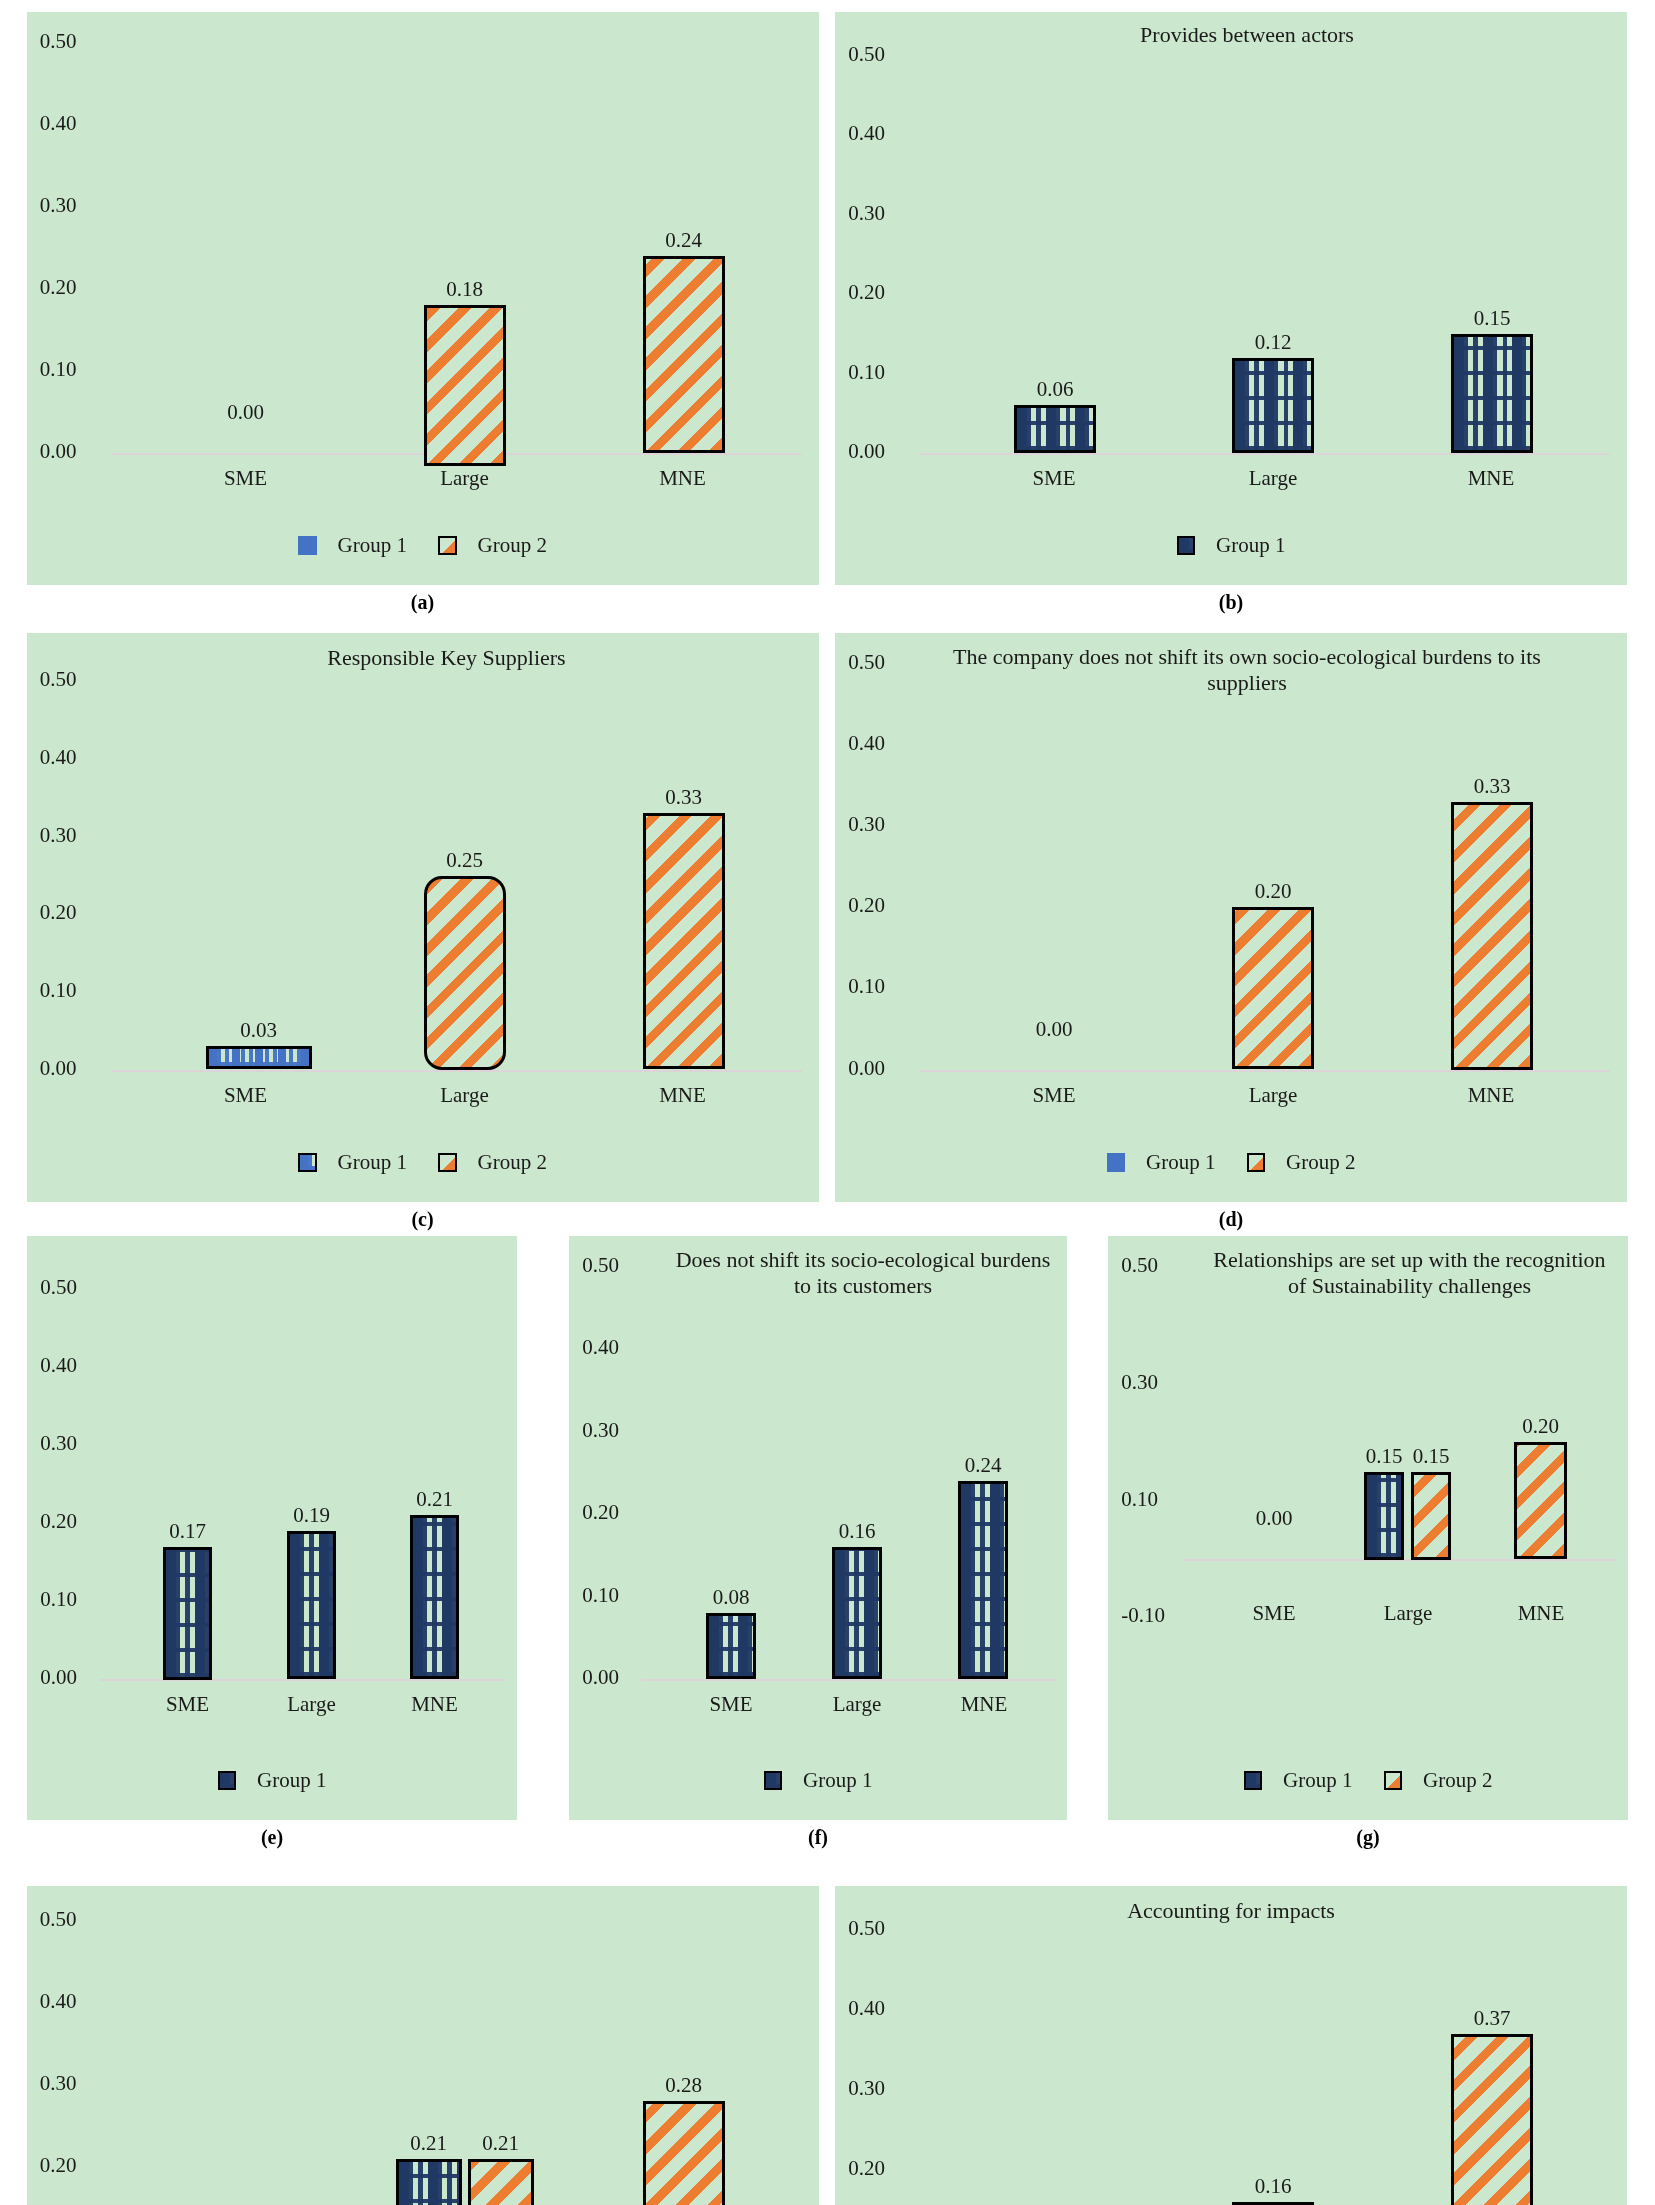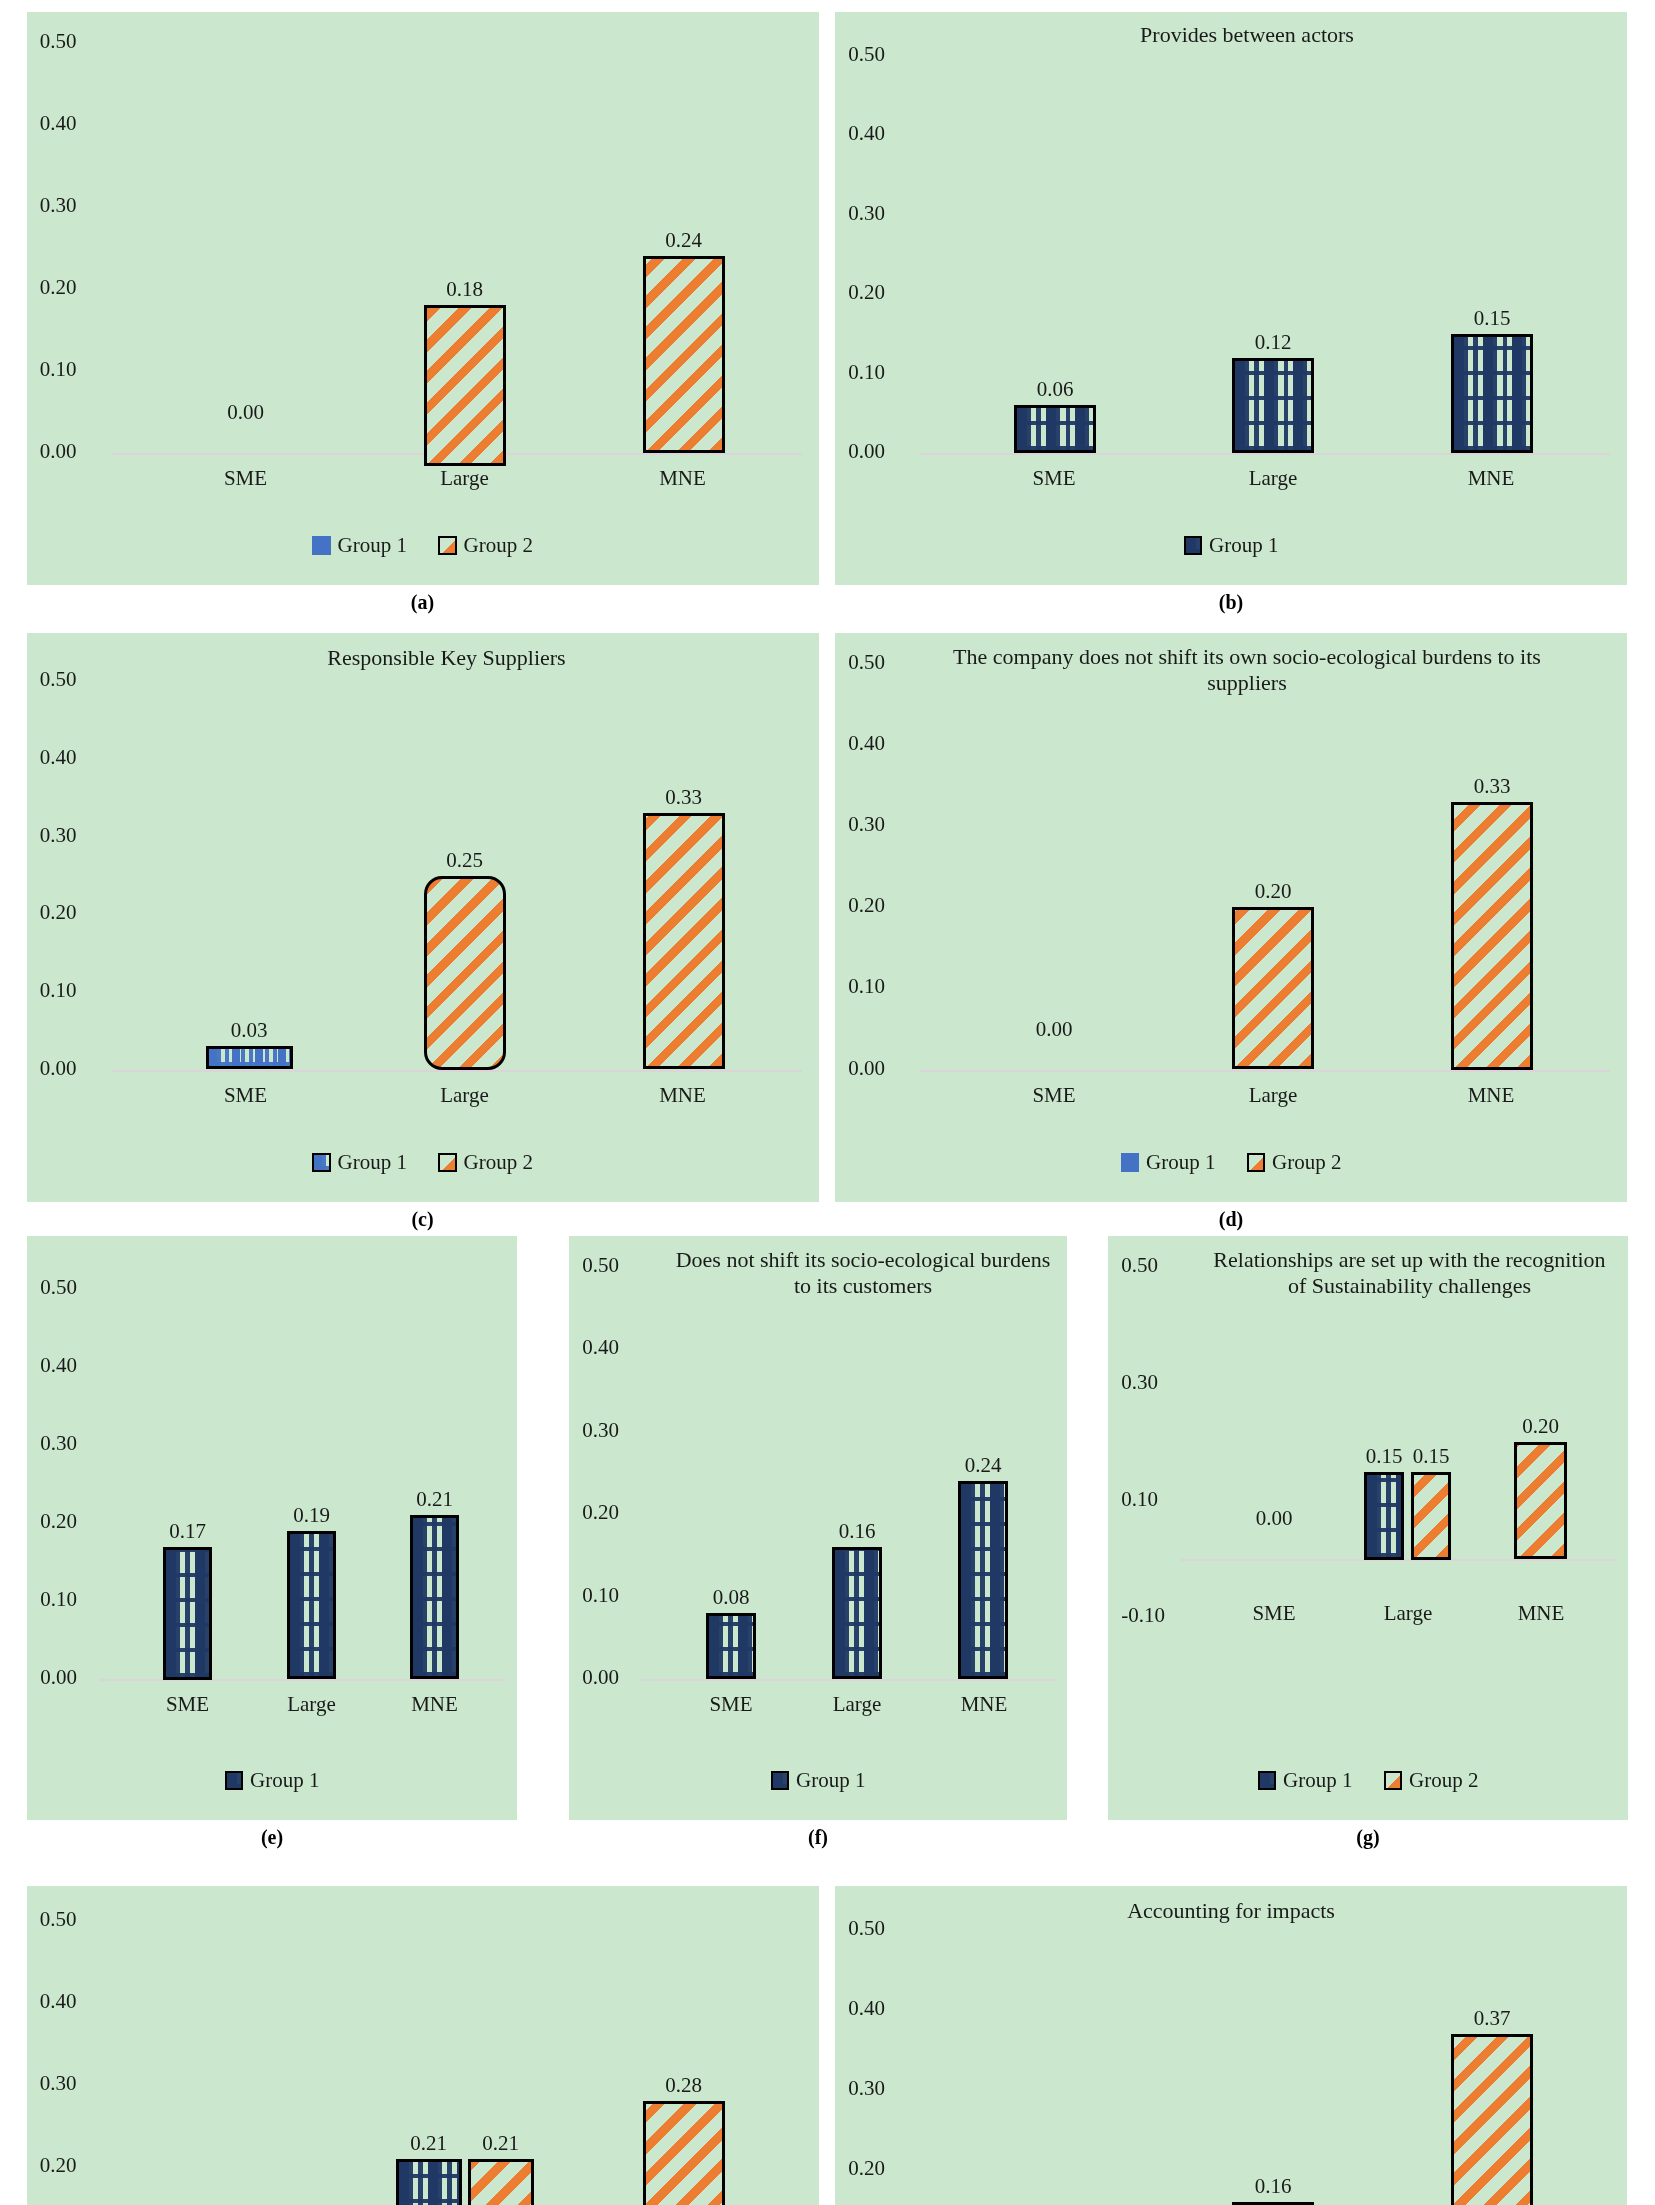--- a/index.html
+++ b/index.html
@@ -35,21 +35,21 @@
       repeating-linear-gradient(90deg,rgba(68,114,196,.95) 0px,rgba(68,114,196,.95) 4px,transparent 4px,transparent 8px);
   }
   .fill-diag{
     background-color:#cbe7cd;
     background-image:repeating-linear-gradient(-45deg,#ed7d31 0px,#ed7d31 8.8px,#cbe7cd 8.8px,#cbe7cd 22px);
   }
   .fill-solid-blue{background-color:#4472c4;}
 
   
   .legend{position:absolute;left:0;right:0;display:flex;justify-content:center;align-items:center;gap:31px;font-size:21px;color:#1a1a1a;}
-  .legitem{display:flex;align-items:center;gap:7px;white-space:nowrap;}
+  .legitem{display:flex;align-items:center;gap:21px;white-space:nowrap;}
   .swatch{width:18.5px;height:19.4px;box-sizing:border-box;border:2.6px solid #000;display:inline-block;}
   .swatch.plain{border:none;}
 </style>
 </head>
 <body>
 
 <div class="page">
     <div class="panel" style="left: 26.5px; top: 12.3px; width: 792px; height: 573px;">
       <div class="ylab" style="left: 13.2px; top: 427px; width: 88px;">0.00</div>
       <div class="ylab" style="left: 13.2px; top: 345px; width: 88px;">0.10</div>
@@ -111,21 +111,21 @@
     <div class="caption" style="left: 835px; top: 591px; width: 792px;">(b)</div>
     <div class="panel" style="left: 26.5px; top: 633px; width: 792px; height: 569px;">
       <div class="title" style="top: 12.3px; left: 95px; width: 650px; right: auto;">Responsible Key Suppliers</div>
       <div class="ylab" style="left: 13.2px; top: 423px; width: 88px;">0.00</div>
       <div class="ylab" style="left: 13.2px; top: 345px; width: 88px;">0.10</div>
       <div class="ylab" style="left: 13.2px; top: 267px; width: 88px;">0.20</div>
       <div class="ylab" style="left: 13.2px; top: 190px; width: 88px;">0.30</div>
       <div class="ylab" style="left: 13.2px; top: 112px; width: 88px;">0.40</div>
       <div class="ylab" style="left: 13.2px; top: 34px; width: 88px;">0.50</div>
       <div class="zeroline" style="left: 84px; width: 691px; top: 437px; position: absolute;"></div>
-      <div class="bar fill-plaid-light" style="position: absolute; left: 179px; width: 87px; top: 413px; height: 23.4px;">
+      <div class="bar fill-plaid-light" style="position: absolute; left: 179px; width: 106px; top: 413px; height: 23.4px;">
         <span class="vlabel">0.03</span>
       </div>
       <div class="catlabel" style="left: 110px; width: 218px; top: 450px;">SME</div>
       <div class="bar fill-diag" style="position: absolute; left: 397px; width: 82px; top: 243px; height: 194px; border-radius: 18px;">
         <span class="vlabel">0.25</span>
       </div>
       <div class="catlabel" style="left: 329px; width: 218px; top: 450px;">Large</div>
       <div class="bar fill-diag" style="position: absolute; left: 616px; width: 82px; top: 180px; height: 256px;">
         <span class="vlabel">0.33</span>
       </div>

